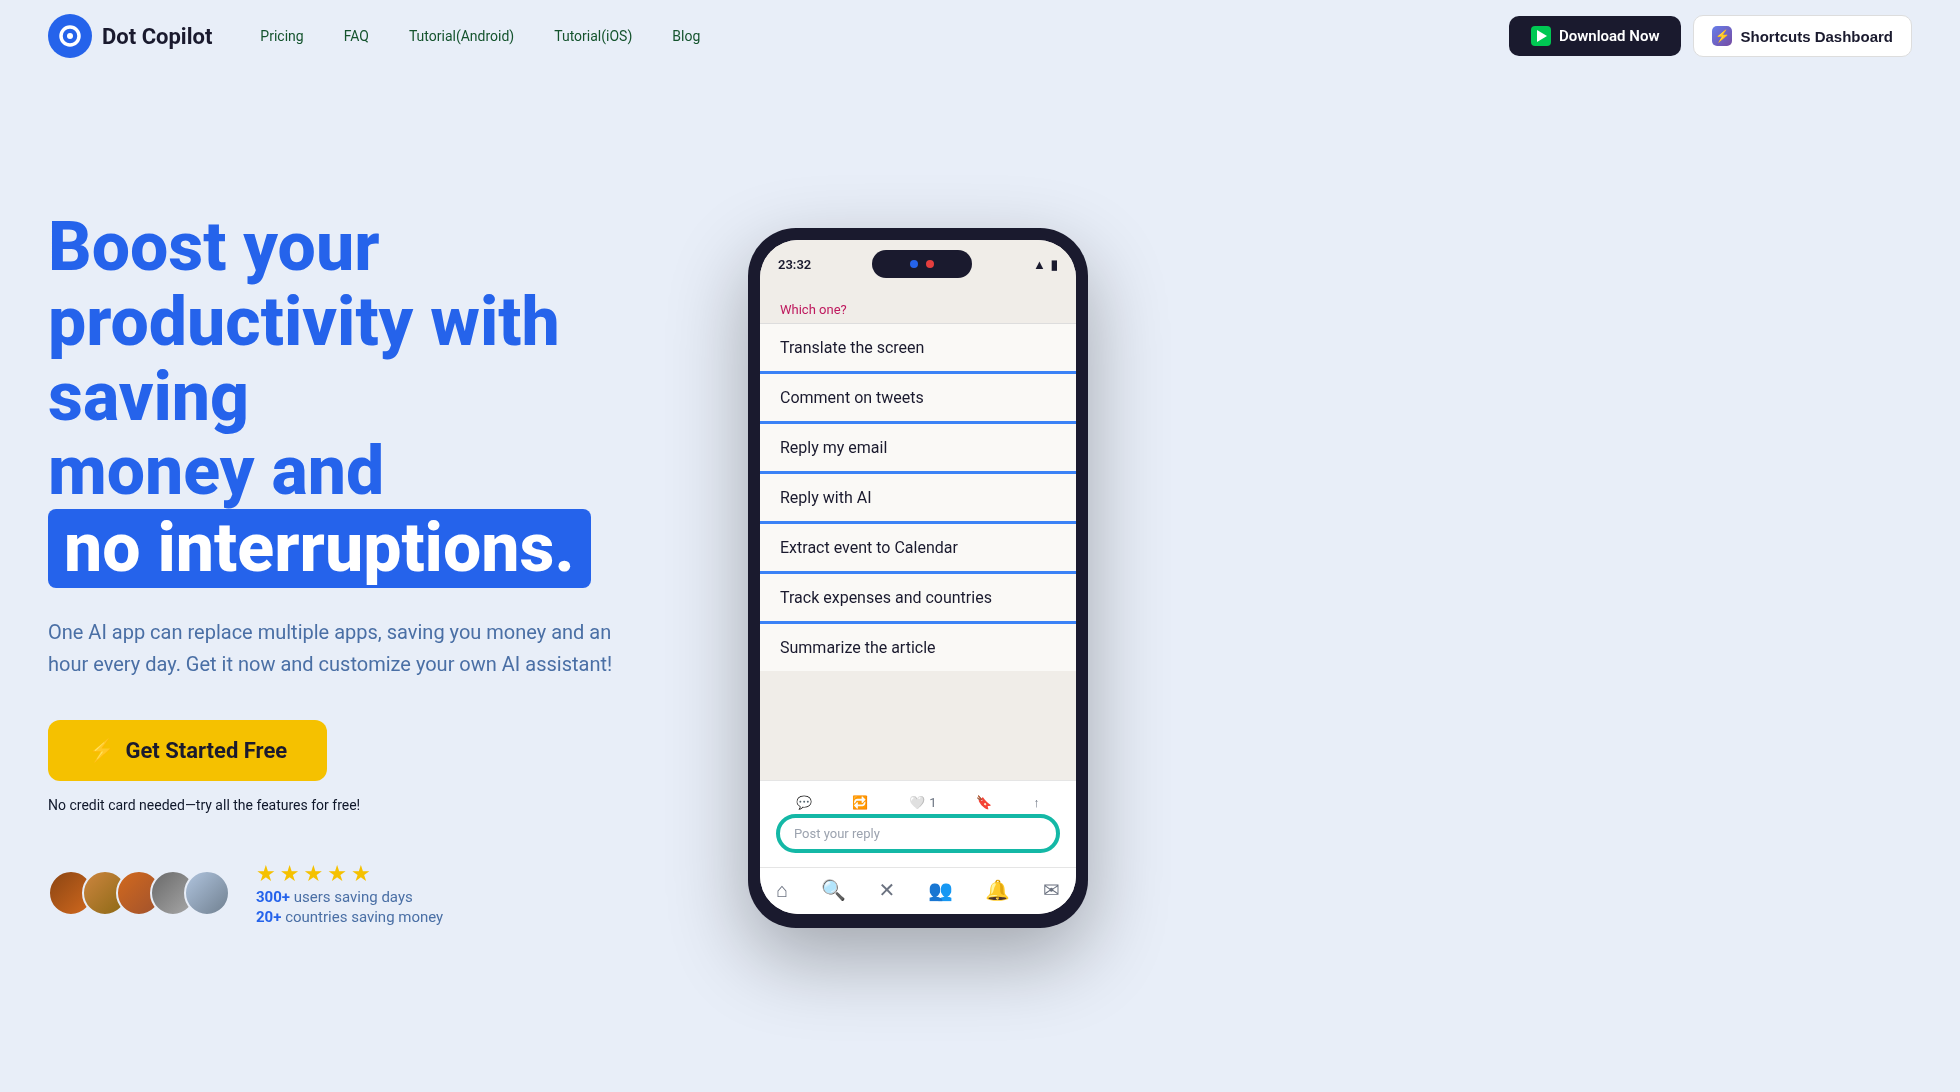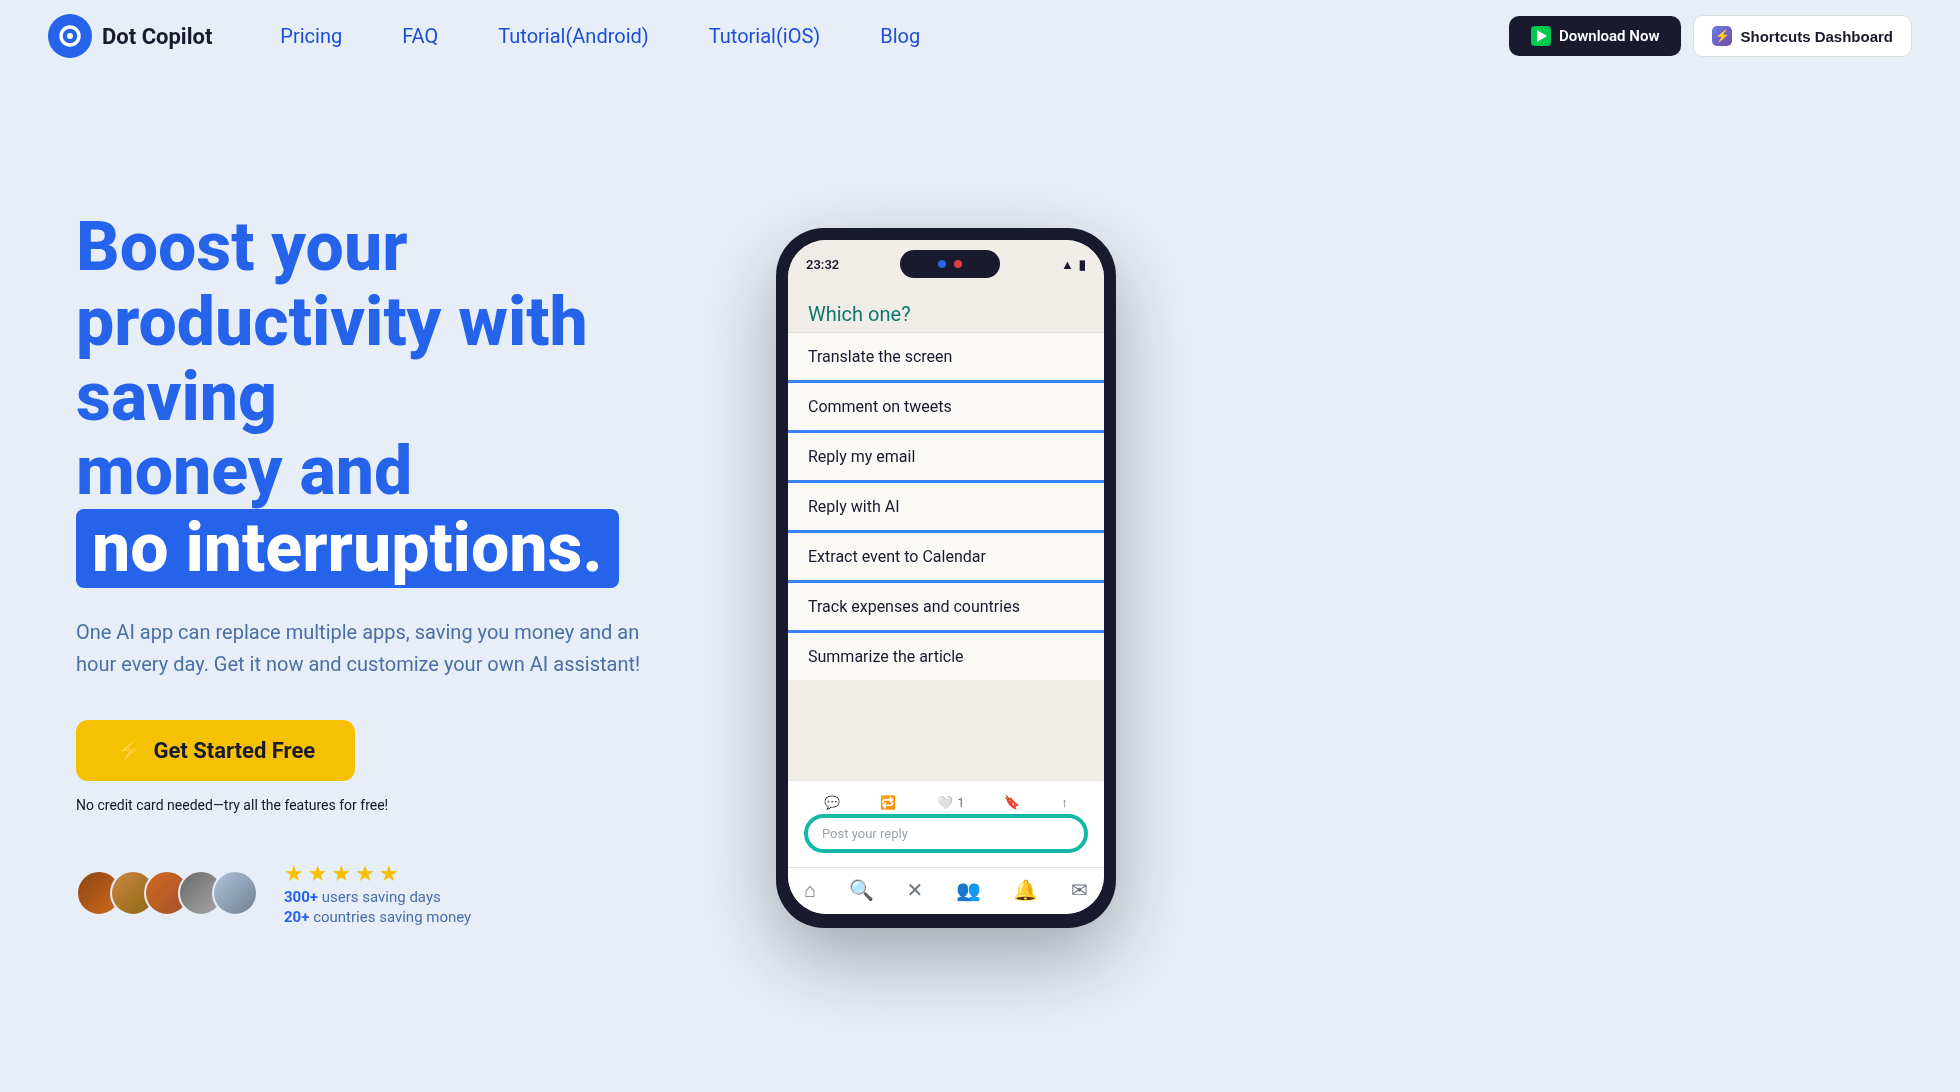--- a/index.html
+++ b/index.html
@@ -35,26 +35,25 @@
       font-weight: 700;
       color: #1a1a2e;
     }
     .nav-links {
       display: flex;
       align-items: center;
       gap: 40px;
       flex: 1;
     }
     .nav-link {
-      font-size: 20px;
-      color: #1d4ed8;
+      font-size: 14px;
+      color: #14532d;
       text-decoration: none;
       cursor: pointer;
       transition: color 0.2s;
-      margin-left: 20px;
     }
     .nav-actions {
       display: flex;
       align-items: center;
       gap: 12px;
     }
     .btn-download {
       display: flex;
       align-items: center;
       gap: 8px;
@@ -87,21 +86,20 @@
       display: flex;
       align-items: center;
       padding: 40px 48px 60px 48px;
       min-height: calc(100vh - 80px);
       position: relative;
     }
     .hero-content {
       flex: 1;
       max-width: 700px;
       padding-right: 40px;
-      margin-left: 28px;
     }
     .hero-headline {
       font-size: 68px;
       font-weight: 800;
       color: #2563eb;
       line-height: 1.1;
       margin-bottom: 28px;
     }
     .highlight-box {
       display: inline-block;
@@ -246,22 +244,22 @@
 
     
     .context-menu-area {
       flex: 1;
       background: #f0ede8;
       padding: 8px 0;
       position: relative;
     }
     .menu-header {
       padding: 10px 20px 6px 20px;
-      font-size: 20px;
-      color: #0f766e;
+      font-size: 13px;
+      color: #be185d;
       font-weight: 400;
     }
     .menu-divider {
       height: 1px;
       background: #ddd;
       margin: 0 0;
     }
     .menu-item {
       padding: 14px 20px;
       font-size: 16px;

